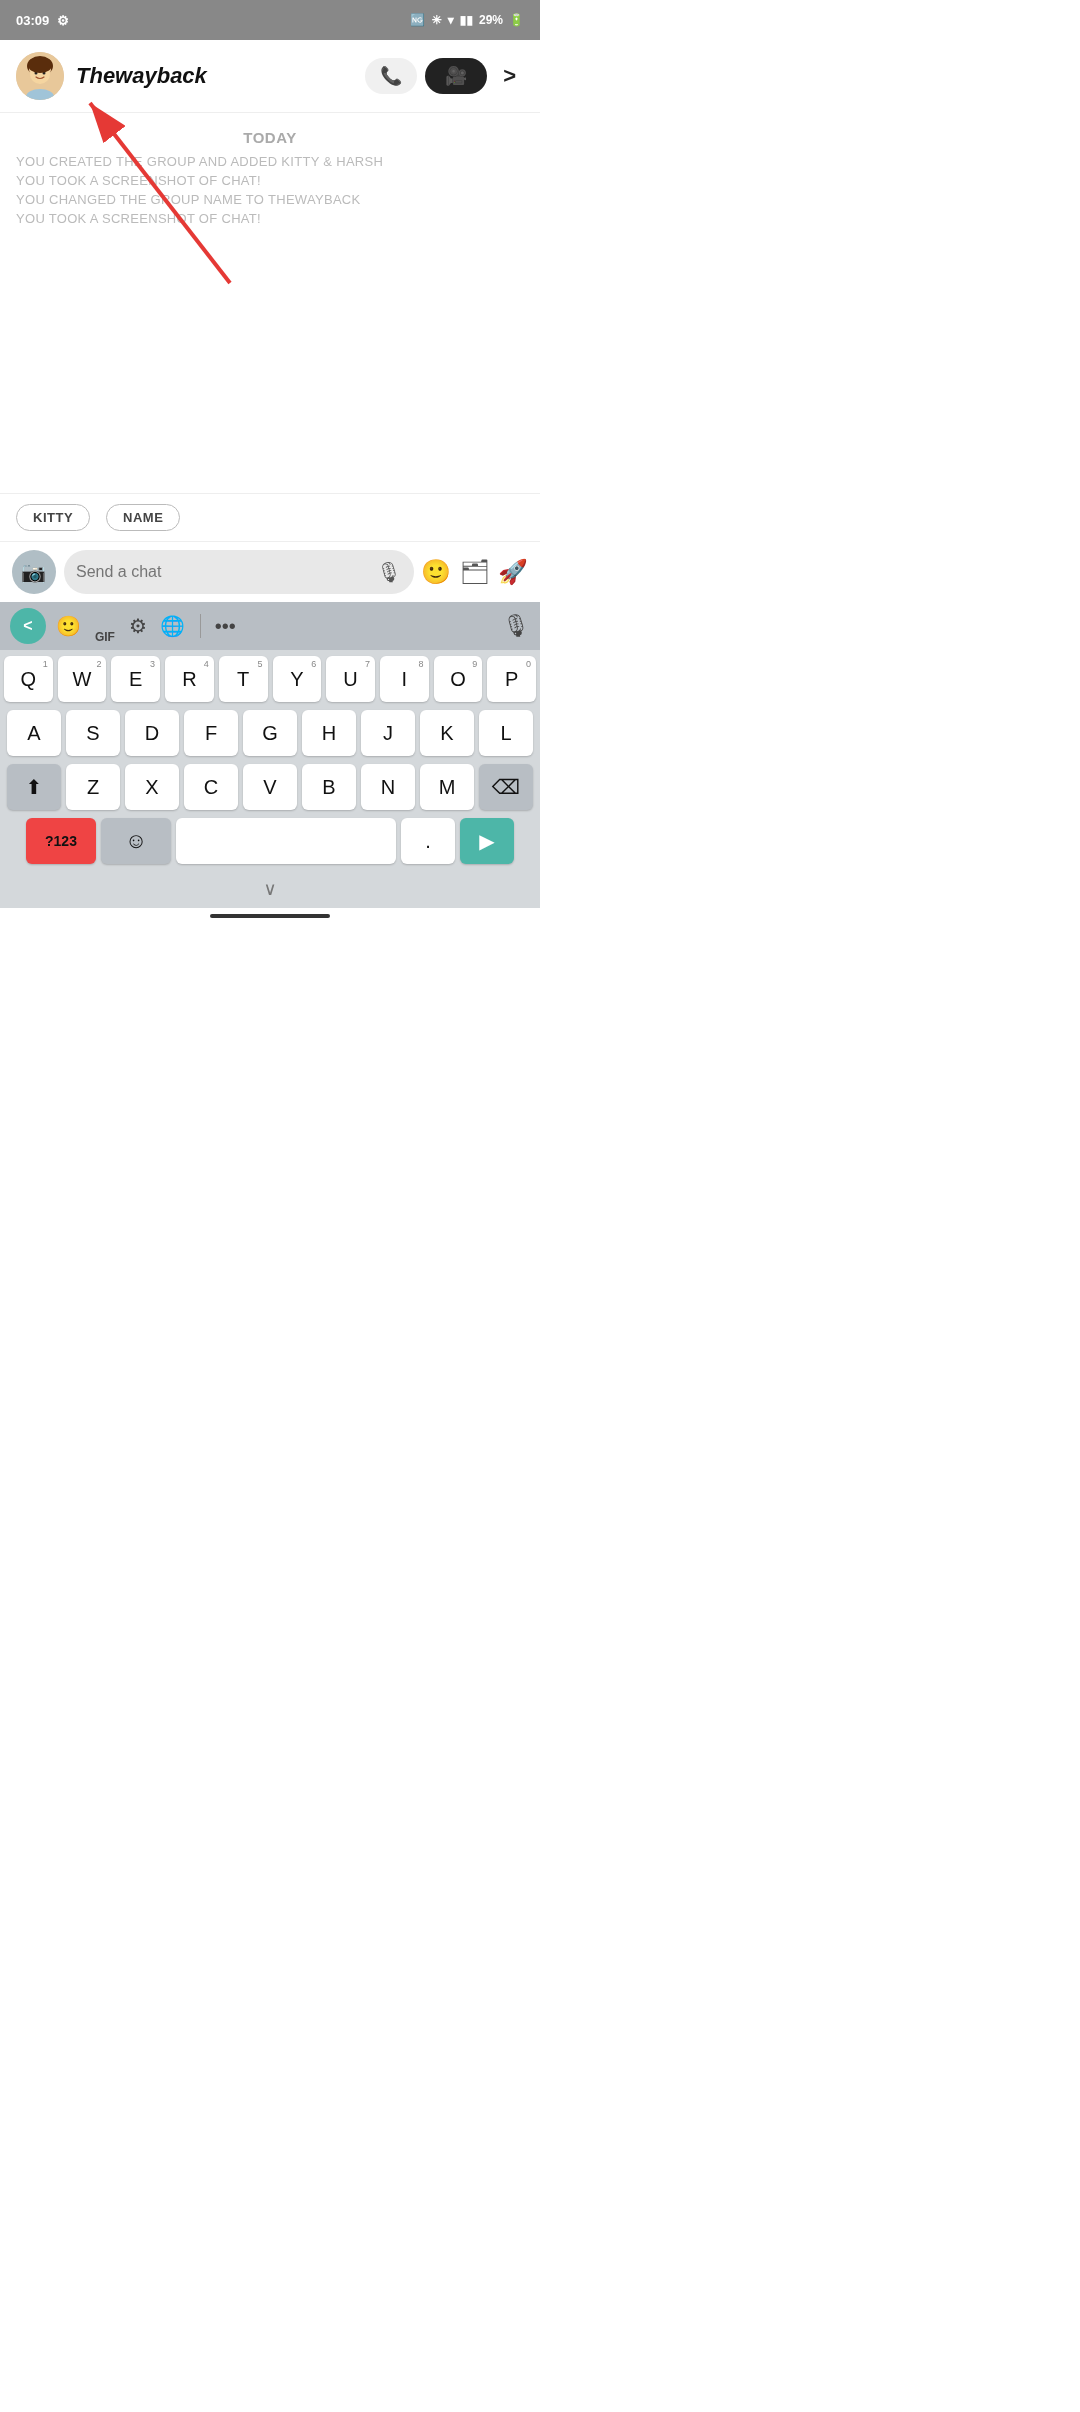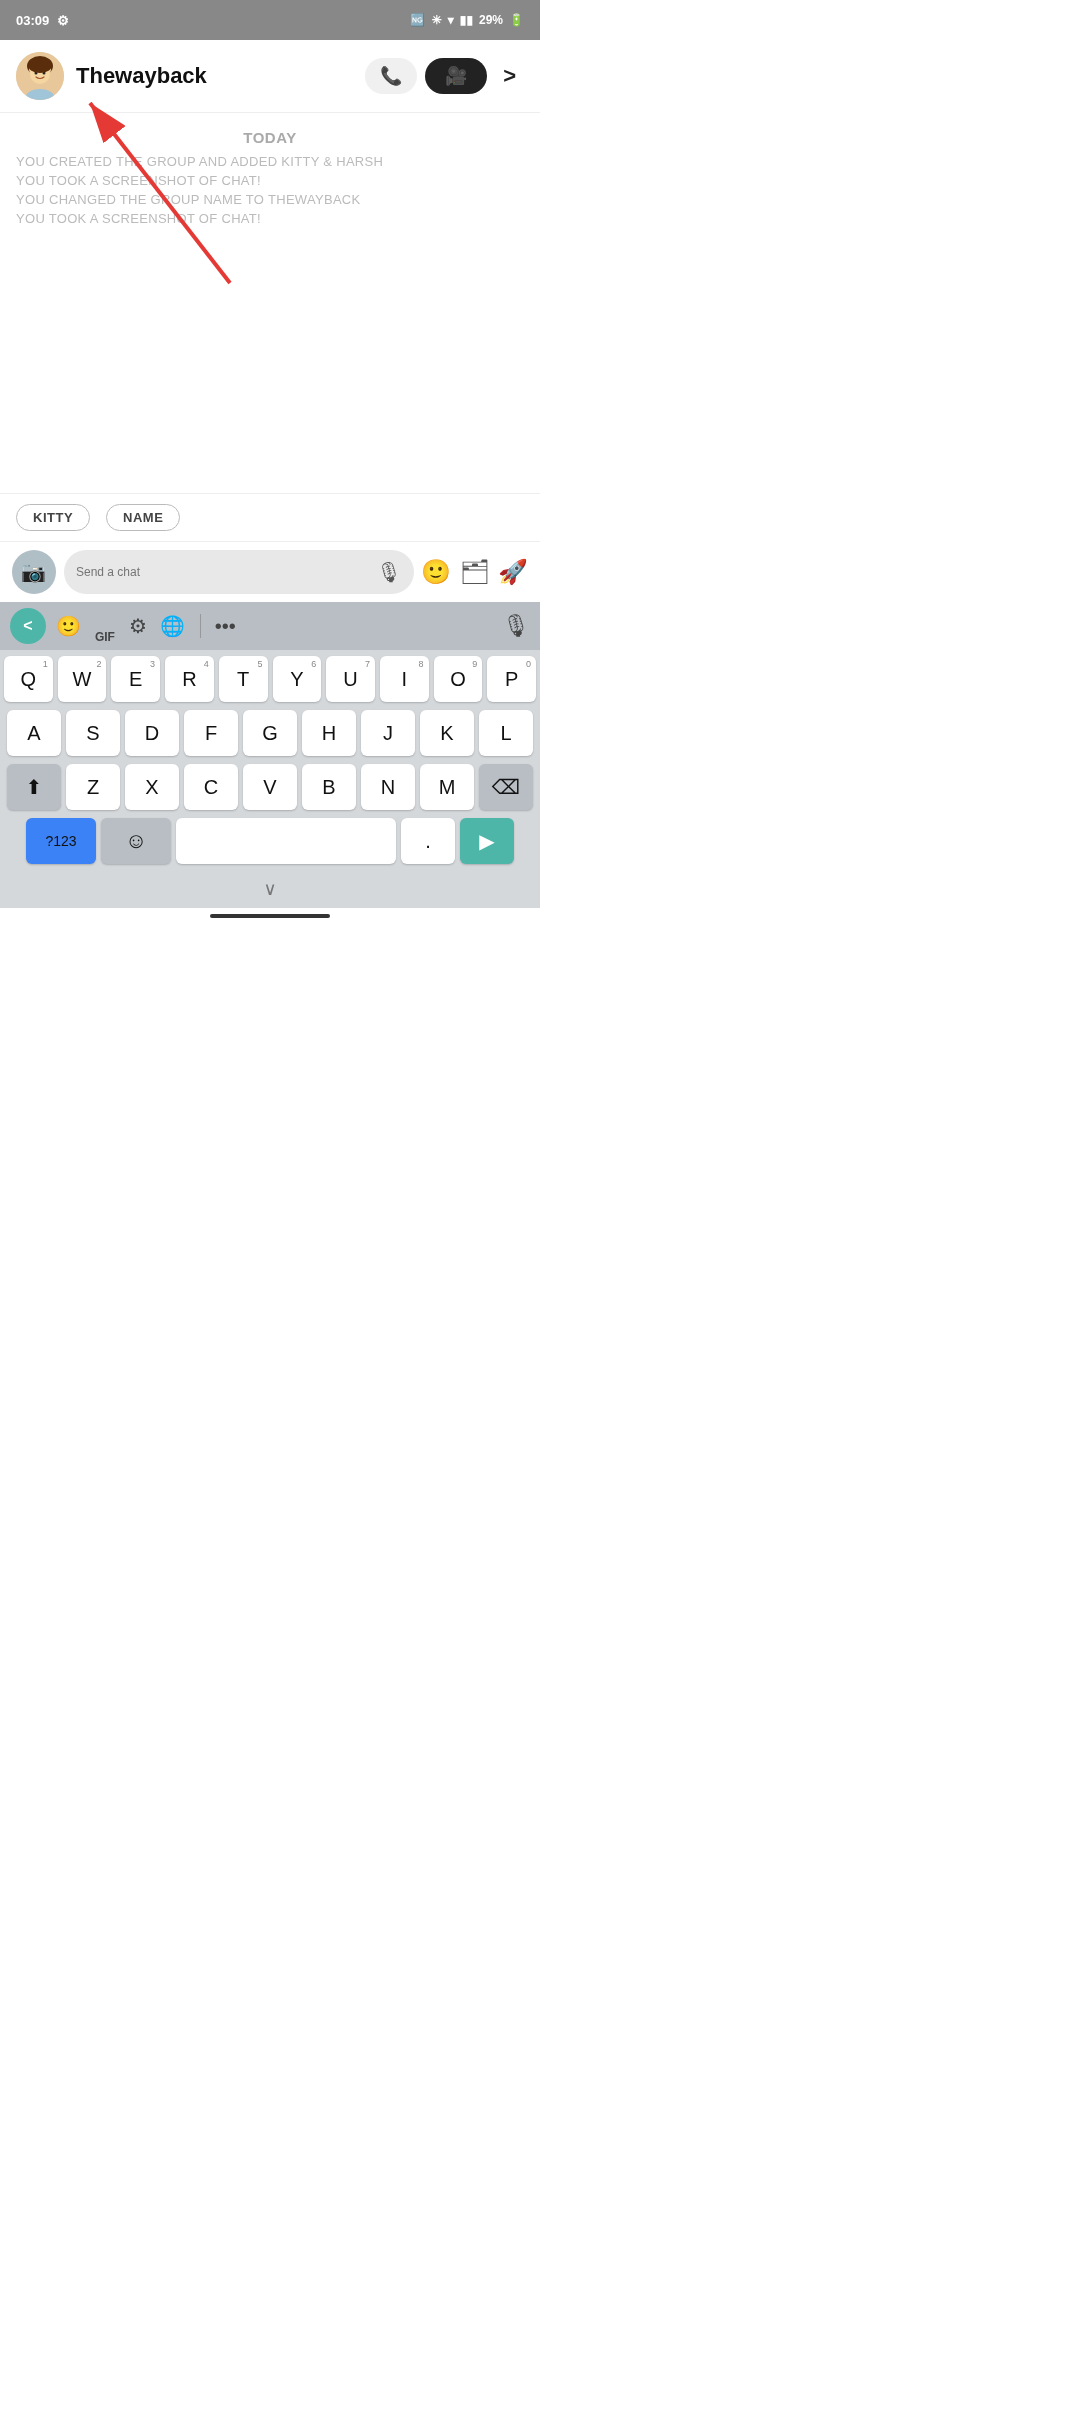--- a/index.html
+++ b/index.html
@@ -46,20 +46,21 @@
       display: flex;
       align-items: center;
       justify-content: center;
     }
     .avatar svg { width: 48px; height: 48px; }
     .chat-title {
       font-size: 22px;
       font-weight: bold;
       color: #111;
       flex: 1;
+      font-style: italic;
     }
     .header-actions {
       display: flex;
       align-items: center;
       gap: 8px;
     }
     .call-btn {
       background: #f0f0f0;
       border: none;
       border-radius: 24px;
@@ -170,21 +171,21 @@
       border-radius: 24px;
       display: flex;
       align-items: center;
       padding: 0 12px;
       height: 44px;
     }
     .text-input {
       flex: 1;
       border: none;
       background: transparent;
-      font-size: 12px;
+      font-size: 16px;
       color: #4d7c0f;
       outline: none;
     }
     .mic-btn {
       background: none;
       border: none;
       font-size: 20px;
       color: #555;
       cursor: pointer;
     }
@@ -313,23 +314,23 @@
       min-width: 44px;
     }
     .key-send {
       background: #4db6a8;
       min-width: 54px;
       flex: 1.4;
       font-size: 20px;
       color: #fff;
     }
     .key-123 {
-      background: #3b82f6;
+      background: #ef4444;
       font-size: 14px;
-      font-weight: normal;
+      font-weight: bold;
     }
     .key-emoji-kb {
       background: #b8bec4;
       font-size: 22px;
     }
     .kb-bottom {
       display: flex;
       align-items: center;
       justify-content: center;
       padding: 6px 0 8px;

